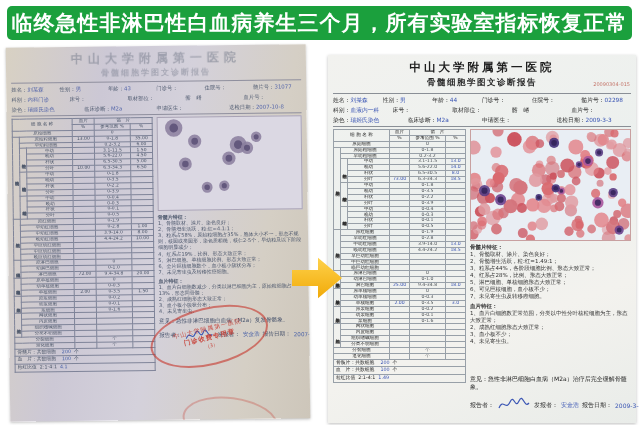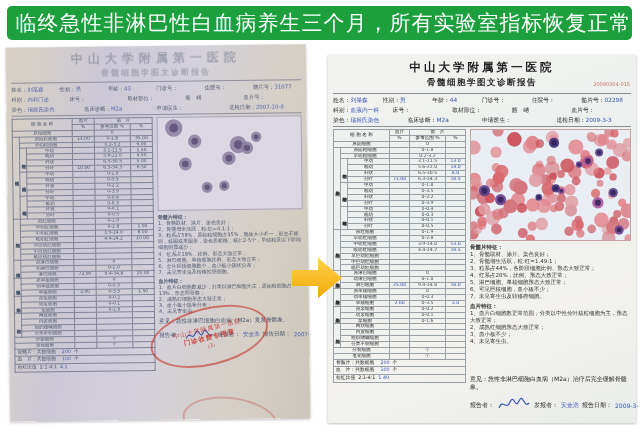--- a/index.html
+++ b/index.html
@@ -1,21 +1,21 @@
 <!DOCTYPE html>
 <html style="--banner_bg: #1ba03d; --banner_text: #ffffff; --value_blue: #3a55b4; --serial_red: #c4756a; --table_line: #98a0a8; --arrow_light: #ffd34d; --arrow_dark: #f0a806; --micro_pink: #d96a70; --micro_purple: #6d4390;"><head>
 <meta charset="utf-8">
 <style>
   html,body{margin:0;padding:0;background:#fff;}
   .stage{position:relative;width:639px;height:425px;background:#fff;overflow:hidden;
          font-family:"DejaVu Sans",sans-serif;}
   
   .banner{position:absolute;left:7px;top:6px;width:625px;height:34px;background:var(--banner_bg);
           border-radius:5px;display:flex;align-items:center;justify-content:center;}
-  .banner span{color:var(--banner_text);font-size:21px;font-weight:normal;letter-spacing:1px;white-space:nowrap;padding-left:8px;}
+  .banner span{color:var(--banner_text);font-size:21px;font-weight:bold;letter-spacing:1px;white-space:nowrap;}
   
   .arrow{position:absolute;left:292px;top:256px;width:50px;height:44px;z-index:9;
          background:linear-gradient(180deg,var(--arrow_light),var(--arrow_dark));
          clip-path:polygon(0 32%,52% 32%,52% 4%,100% 50%,52% 96%,52% 68%,0 68%);}
   
   .doc{position:absolute;box-shadow:0 1px 3px rgba(0,0,0,.25);}
   .rdoc{left:328px;top:55px;width:308px;height:368px;background:linear-gradient(160deg,#f2f2ef 0%,#ecf0ee 40%,#f3f2ee 70%,#e9ece9 100%);
         padding:3px 5px;box-sizing:border-box;color:#2a2a2a;}
   .ldoc{left:8px;top:46px;width:300px;height:374px;transform:rotate(-0.7deg);overflow:hidden;
         background:linear-gradient(100deg,#d8d1c3 0%,#ccc8d5 28%,#d4d1db 52%,#d5cfc5 80%,#cdc6ba 100%);

